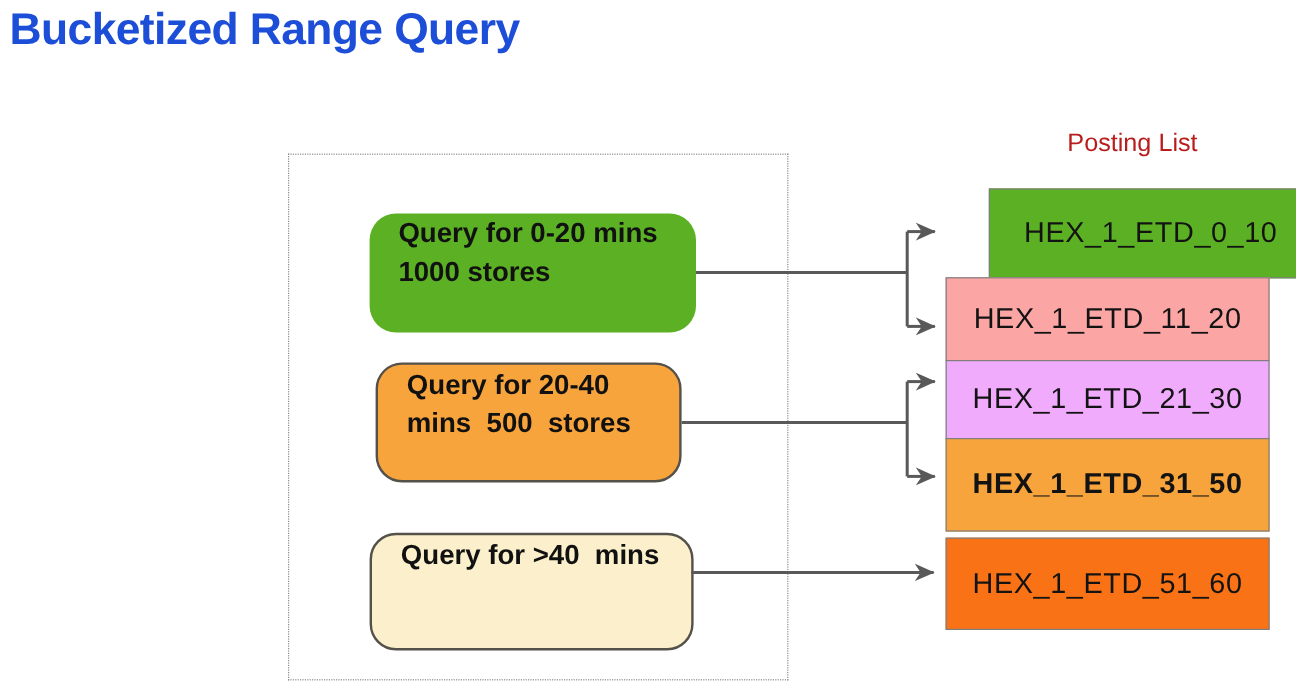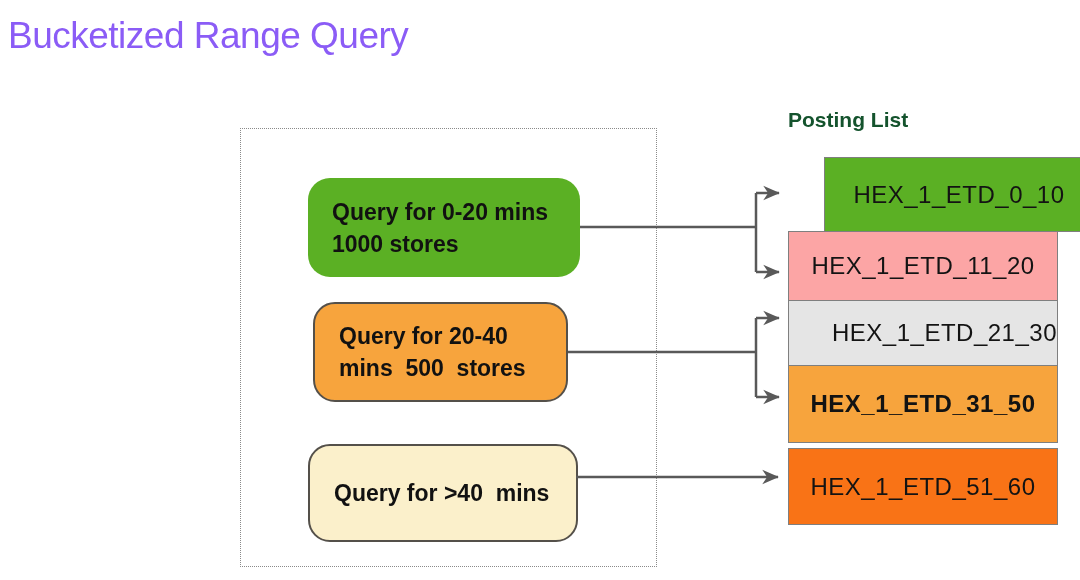--- a/index.html
+++ b/index.html
@@ -13,63 +13,63 @@
   }
   .stage {
     position: relative;
     width: 1080px;
     height: 580px;
     background: #ffffff;
   }
   .page-title {
     position: absolute;
     left: 8px;
-    top: 15px;
+    top: 4px;
     font-size: 37px;
-    font-weight: 400;
+    font-weight: 700;
     letter-spacing: -0.5px;
-    color: #8b5cf6;
+    color: #1d4ed8;
     white-space: pre;
   }
   .query-container {
     position: absolute;
     left: 240px;
     top: 128px;
     width: 417px;
     height: 439px;
     border: 1px dotted #8a8a8a;
     box-sizing: border-box;
   }
   .query-box {
     position: absolute;
     box-sizing: border-box;
     border-radius: 22px;
     display: flex;
     flex-direction: column;
-    justify-content: center;
+    justify-content: flex-start;
     padding-left: 24px;
     font-weight: 700;
     font-size: 23px;
     line-height: 32px;
     color: #111111;
   }
   .query-box .qline { white-space: pre; }
   .qbox-green  { left: 308px; top: 178px; width: 272px; height: 99px;  }
   .qbox-orange { left: 313px; top: 302px; width: 255px; height: 100px; border: 2px solid #54504a; }
   .qbox-cream  { left: 308px; top: 444px; width: 270px; height: 98px;  border: 2px solid #54504a; }
 
   .posting-header {
     position: absolute;
     left: 788px;
     top: 108px;
     width: 210px;
-    text-align: left;
+    text-align: right;
     font-size: 21px;
-    font-weight: 700;
-    color: #14532d;
+    font-weight: 400;
+    color: #b91c1c;
   }
   .posting-list {
     position: absolute;
     left: 788px;
     top: 157px;
     width: 270px;
   }
   .posting-cell {
     box-sizing: border-box;
     width: 270px;
@@ -123,21 +123,21 @@
 
   <div class="posting-header">Posting List</div>
 
   <div class="posting-list">
     <div class="posting-cell cell-0" style="background-color: rgb(91, 176, 36);">
         <span>HEX_1_ETD_0_10</span>
       </div>
     <div class="posting-cell cell-1" style="background-color: #fca5a5;">
         <span>HEX_1_ETD_11_20</span>
       </div>
-    <div class="posting-cell cell-2" style="background-color: #e5e5e5; justify-content: flex-end;">
+    <div class="posting-cell cell-2" style="background-color: #f0abfc;">
         <span>HEX_1_ETD_21_30</span>
       </div>
     <div class="posting-cell cell-3" style="background-color: rgb(247, 164, 61); font-weight: bold;">
         <span>HEX_1_ETD_31_50</span>
       </div>
     <div class="posting-cell cell-4" style="background-color: #f97316;">
         <span>HEX_1_ETD_51_60</span>
       </div>
   </div>
 

